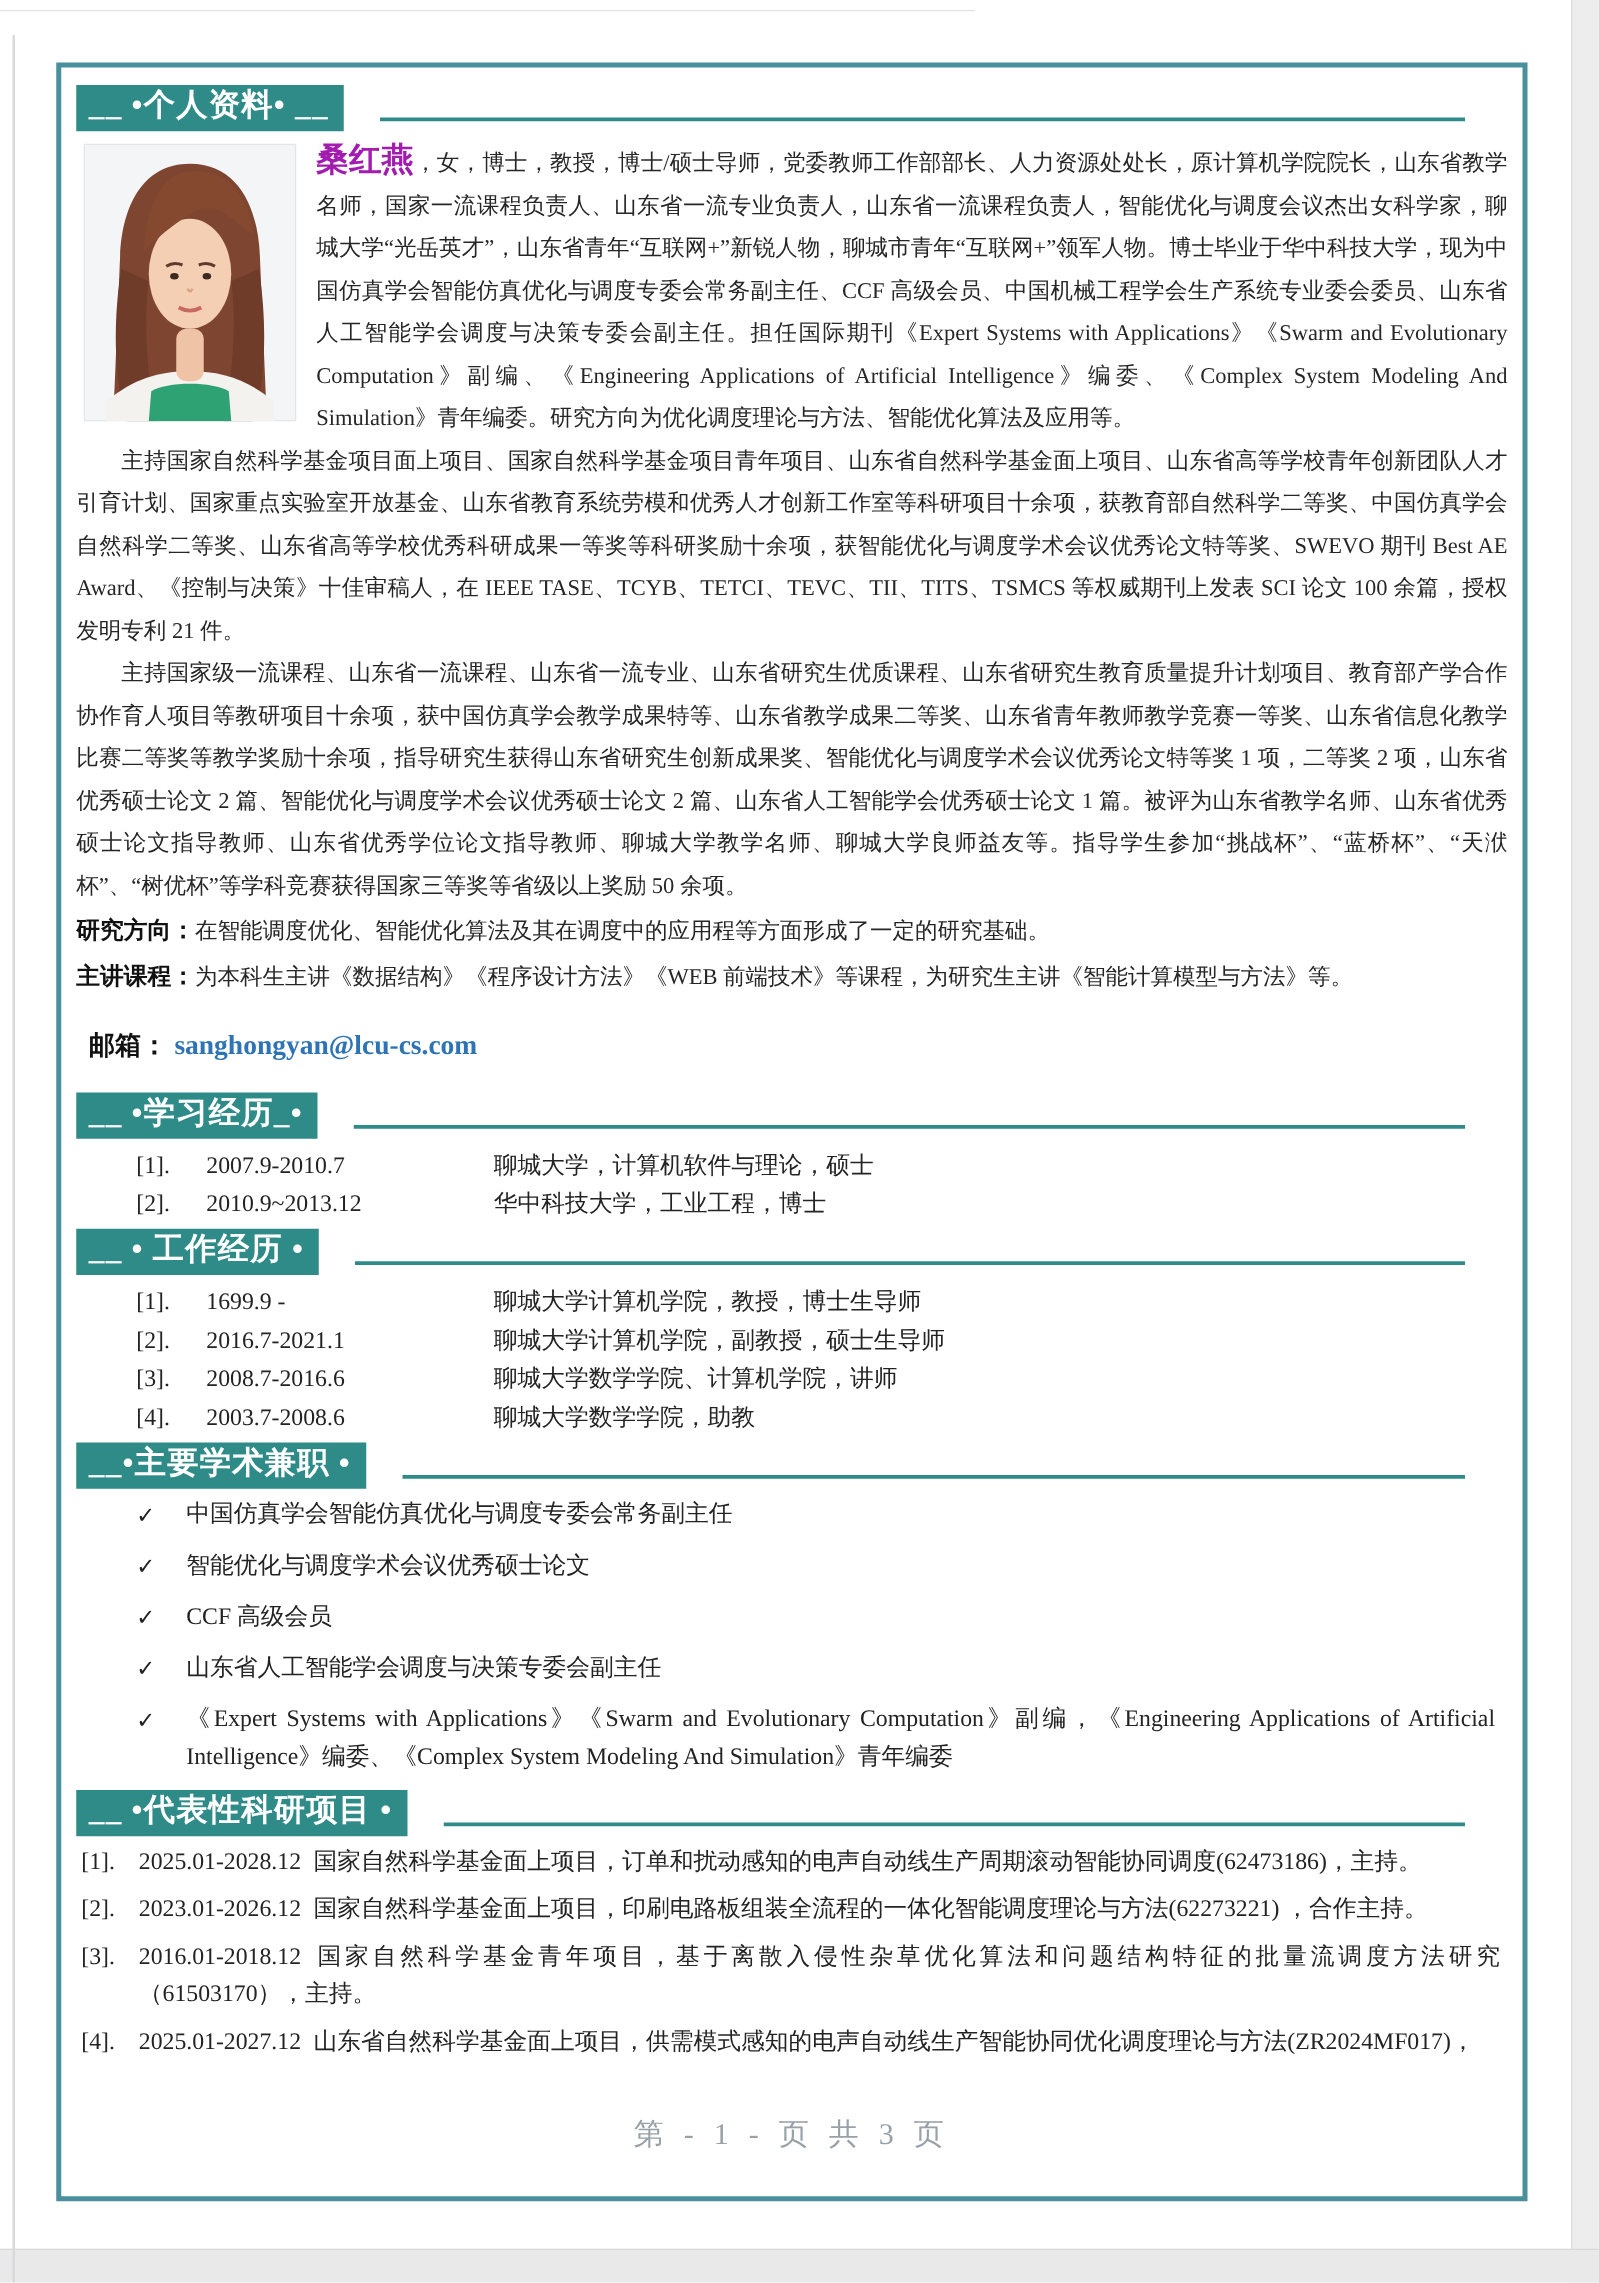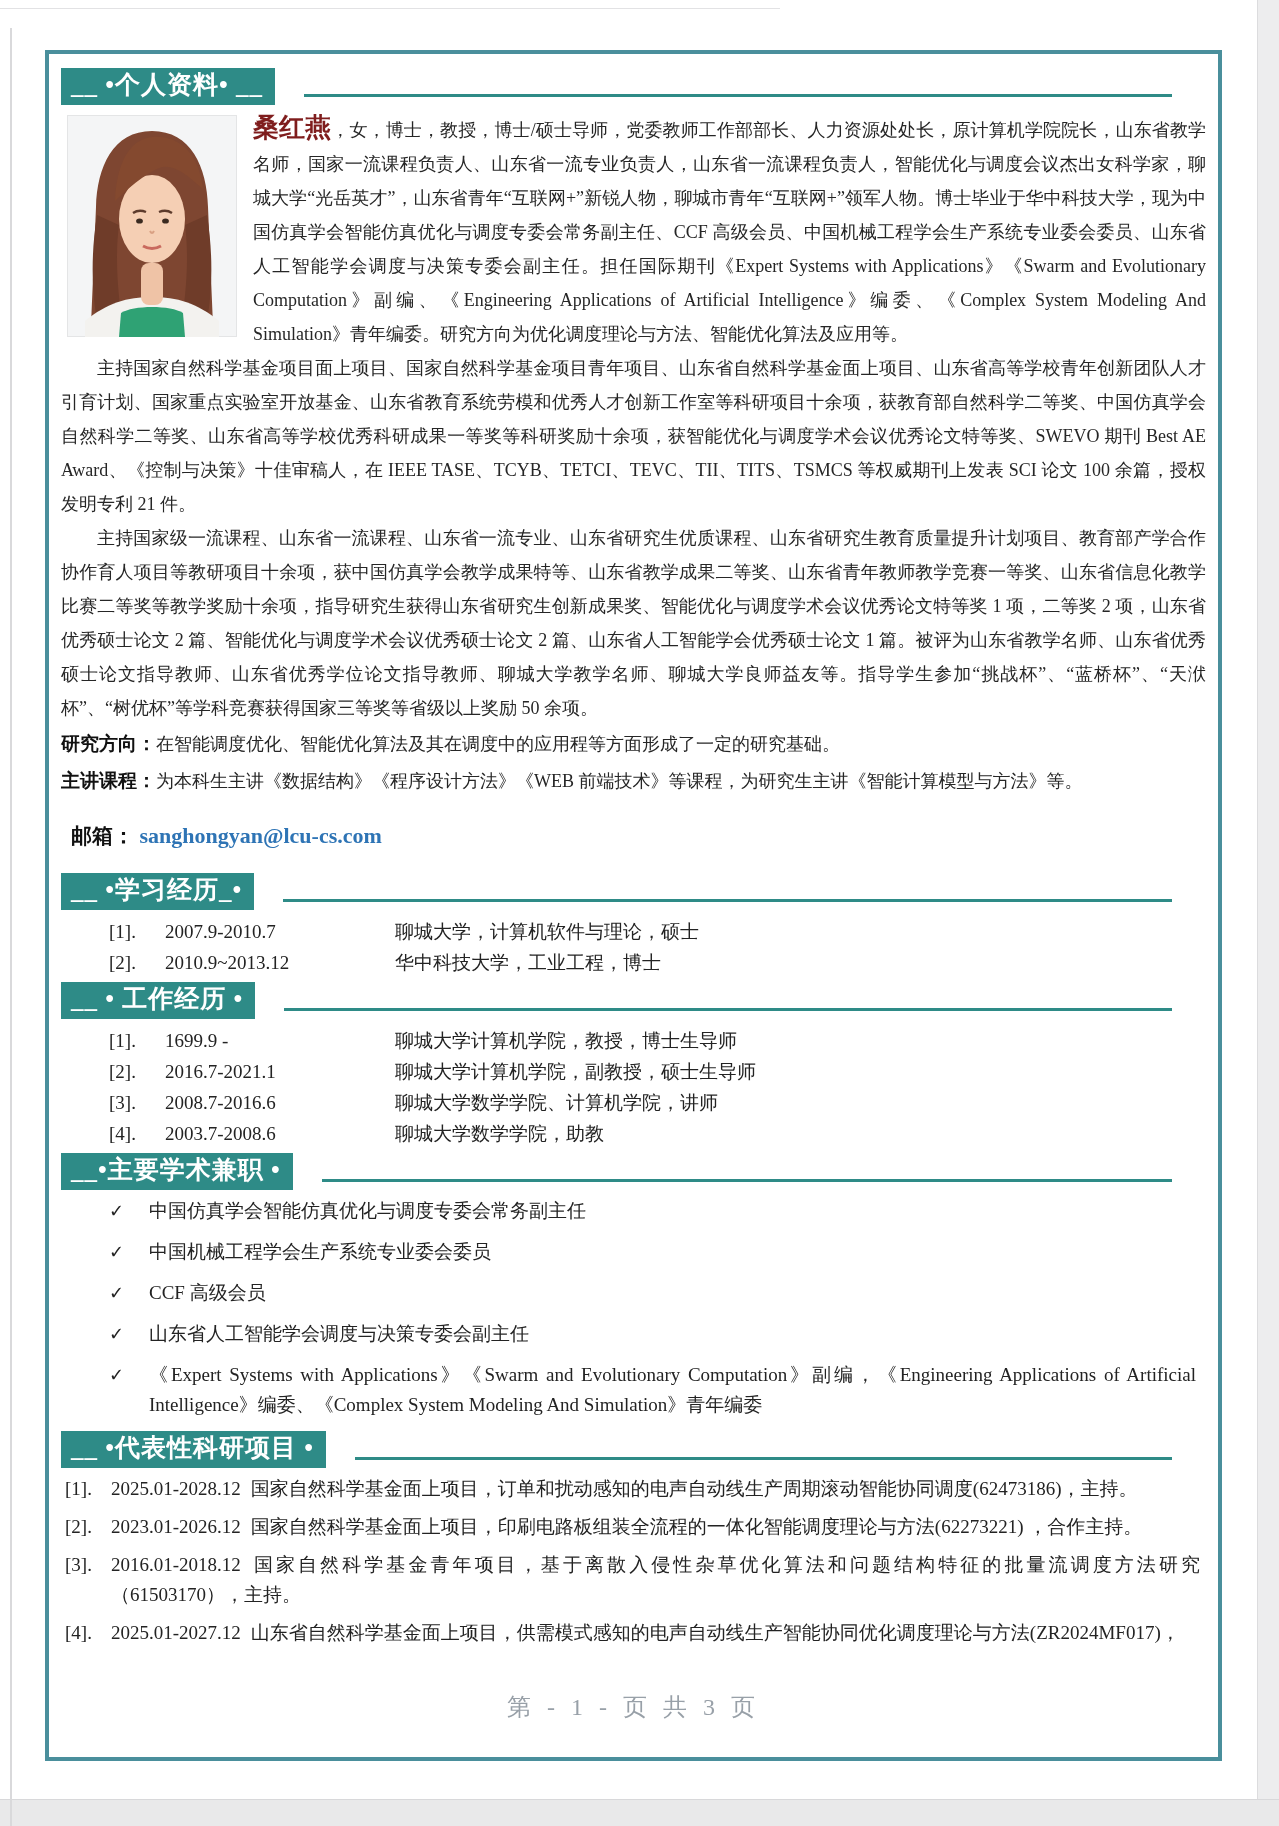--- a/index.html
+++ b/index.html
@@ -26,21 +26,21 @@
     background:#2E8B87;color:#ffffff;font-weight:bold;font-size:25px;
     line-height:30px;padding:2px 12px 5px 10px;letter-spacing:1px;white-space:nowrap;
   }
   .sec-line{flex:1;align-self:flex-end;height:3px;background:#2E8B87;margin:0 34px 8px 2px;}
 
   
   .para{font-size:18px;line-height:34px;text-align:justify;margin:0;color:#262626;}
   .para.indent{text-indent:2em;}
   .photo-wrap{float:left;width:170px;height:222px;margin:4px 16px 6px 6px;}
   .photo-wrap svg{display:block;width:100%;height:100%;}
-  .person-name{font-size:26px;font-weight:bold;color:#7f1d1d;}
+  .person-name{font-size:26px;font-weight:bold;color:#a21caf;}
   .label-line{margin-top:2px;}
   .hei{font-family:Liberation Mono, monospace;font-weight:bold;font-size:19px;color:#111;}
   .email-line{margin:22px 0 0 0;font-size:22px;line-height:30px;}
   .email-label{font-size:21px;margin-left:10px;}
   .email{color:#2E74B5;font-weight:bold;text-decoration:none;font-family:"Liberation Serif","DejaVu Serif",serif;}
 
   .gap-lg{height:20px;}
 
   
   .row-list{margin:0 0 4px 0;}
@@ -176,21 +176,21 @@
   </div>
   <div class="pos-list">
 
       <div class="pos-item">
         <span class="check">✓</span>
         <span>中国仿真学会智能仿真优化与调度专委会常务副主任</span>
       </div>
 
       <div class="pos-item">
         <span class="check">✓</span>
-        <span>中国机械工程学会生产系统专业委会委员</span>
+        <span>智能优化与调度学术会议优秀硕士论文</span>
       </div>
 
       <div class="pos-item">
         <span class="check">✓</span>
         <span>CCF 高级会员</span>
       </div>
 
       <div class="pos-item">
         <span class="check">✓</span>
         <span>山东省人工智能学会调度与决策专委会副主任</span>

